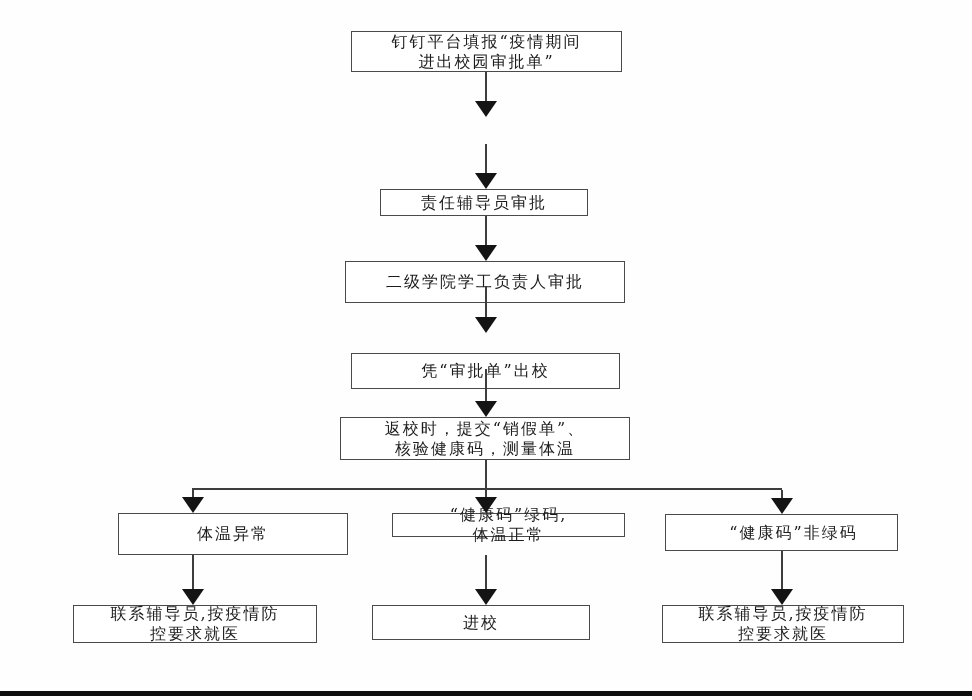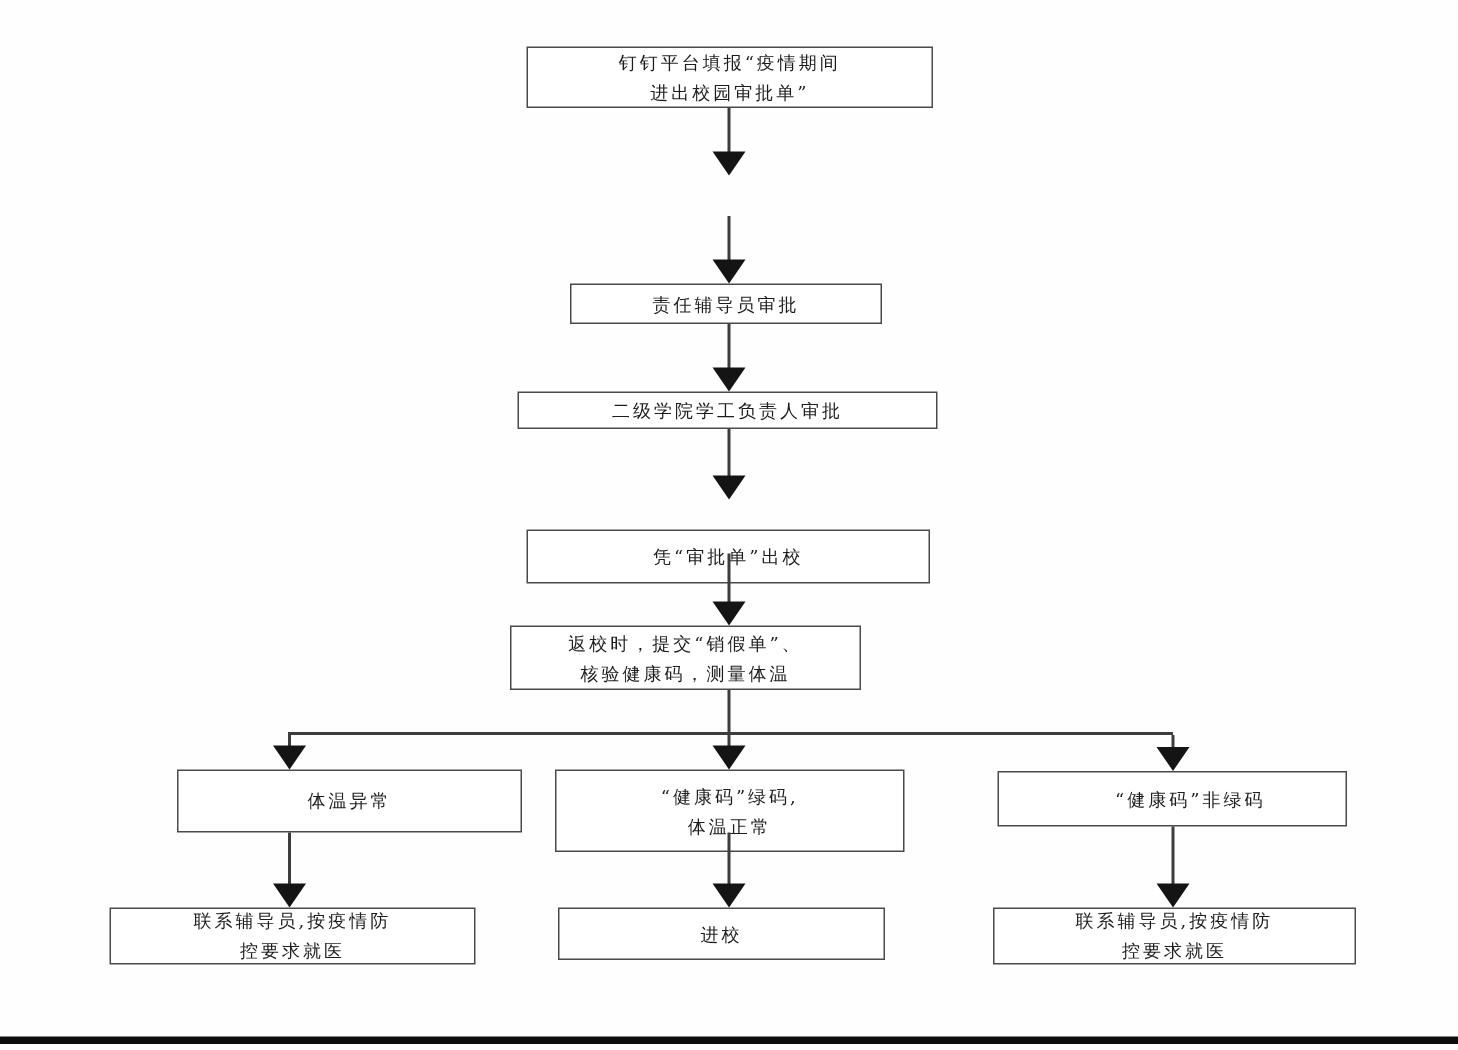--- a/index.html
+++ b/index.html
@@ -18,21 +18,21 @@
   .node {
     position: absolute;
     box-sizing: border-box;
     background: #ffffff;
     border: 1.5px solid #4a4a4a;
     display: flex;
     align-items: center;
     justify-content: center;
     text-align: center;
     white-space: pre-line;
-    font-size: 12px;
+    font-size: 16px;
     line-height: 20px;
     letter-spacing: 2px;
     color: #1c1c1c;
   }
   .vline {
     position: absolute;
     width: 2px;
     background: #3d3d3d;
   }
   .hline {
@@ -61,30 +61,30 @@
 <body>
 
 <div id="canvas">
 
   <div class="node" style="left:351px; top:31px;  width:271px; height:41px;">钉钉平台填报“疫情期间
 进出校园审批单”</div>
 
 
   <div class="node" style="left:380px; top:189px; width:208px; height:27px;">责任辅导员审批</div>
 
-  <div class="node" style="left:345px; top:261px; width:280px; height:25px;">二级学院学工负责人审批</div>
+  <div class="node" style="left:345px; top:261px; width:280px; height:42px;">二级学院学工负责人审批</div>
 
   <div class="node" style="left:351px; top:333px; width:269px; height:36px;margin-top:20px;">凭“审批单”出校</div>
 
-  <div class="node" style="left:340px; top:417px; width:234px; height:43px;">返校时，提交“销假单”、
+  <div class="node" style="left:340px; top:417px; width:290px; height:43px;">返校时，提交“销假单”、
 核验健康码，测量体温</div>
 
   <div class="node" style="left:78px;  top:513px; width:230px; height:42px;margin-left:40px;">体温异常</div>
 
-  <div class="node" style="left:370px; top:513px; width:233px; height:55px;">“健康码”绿码,
+  <div class="node" style="left:392px; top:513px; width:233px; height:24px;">“健康码”绿码,
 体温正常</div>
 
   <div class="node" style="left:665px; top:514px; width:233px; height:37px;padding-left:24px;">“健康码”非绿码</div>
 
   <div class="node" style="left:73px;  top:605px; width:244px; height:38px;">联系辅导员,按疫情防
 控要求就医</div>
 
   <div class="node" style="left:372px; top:605px; width:218px; height:35px;">进校</div>
 
   <div class="node" style="left:662px; top:605px; width:242px; height:38px;">联系辅导员,按疫情防

